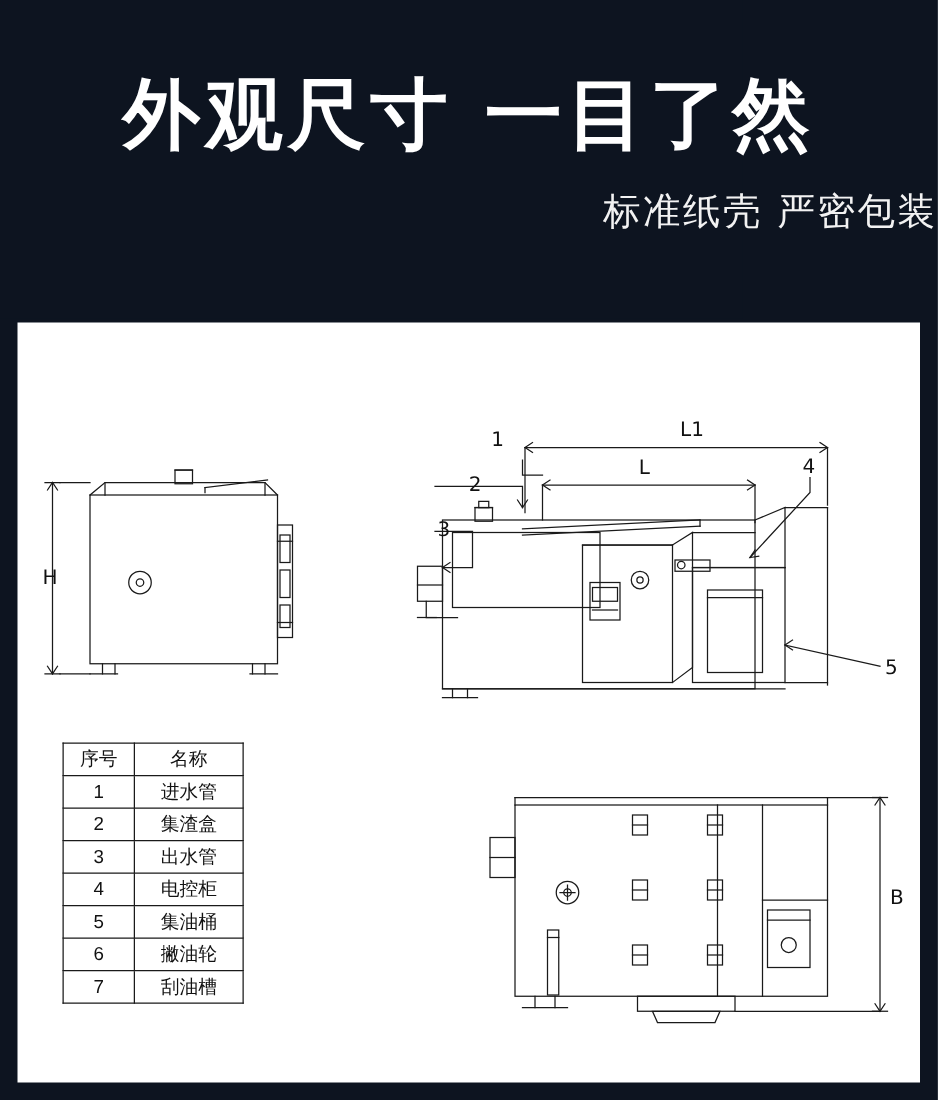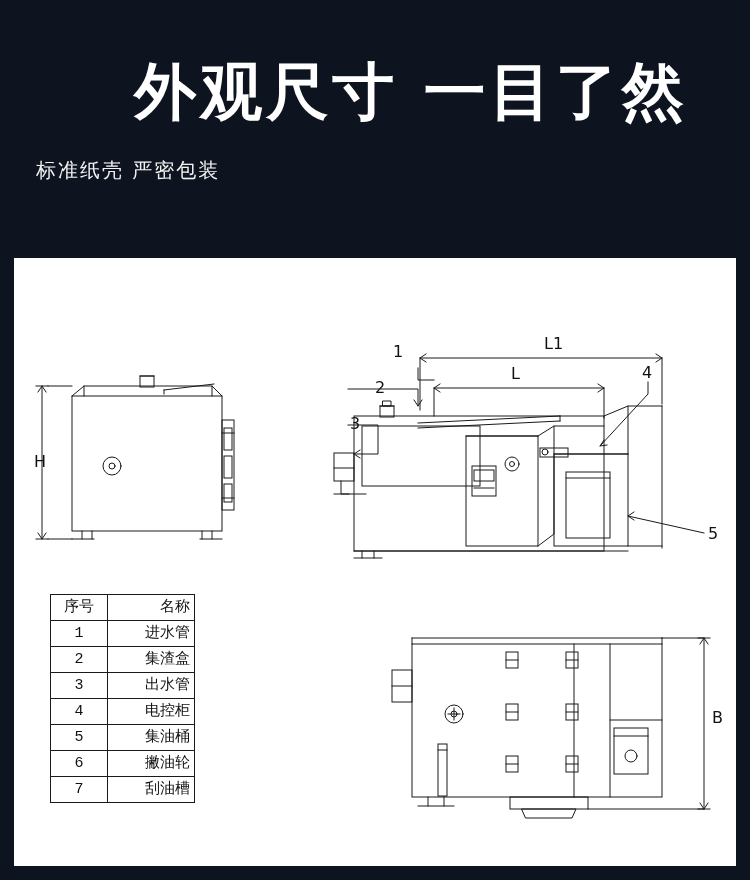--- a/index.html
+++ b/index.html
@@ -21,43 +21,42 @@
     background: #0d1420;
   }
   
   .header {
     position: absolute;
     left: 0;
     top: 0;
     width: 594px;
     height: 255px;
     background: #0d1420;
-    margin-left: 36px;
   }
   .title {
     position: absolute;
     left: 0;
     top: 56px;
     width: 750px;
     text-align: center;
     color: #ffffff;
     font-size: 62px;
     font-weight: bold;
     letter-spacing: 4px;
     line-height: 72px;
     white-space: nowrap;
   }
   .subtitle {
     position: absolute;
     left: 0;
     top: 150px;
     width: 750px;
-    text-align: left;
+    text-align: right;
     color: #f2f2f2;
-    font-size: 20px;
+    font-size: 30px;
     letter-spacing: 2px;
     line-height: 40px;
     white-space: nowrap;
   }
   
   .panel {
     position: absolute;
     left: 14px;
     top: 258px;
     width: 722px;
@@ -70,33 +69,33 @@
     top: 0;
     width: 722px;
     height: 608px;
   }
   
   .legend {
     position: absolute;
     left: 36px;
     top: 336px;
     border-collapse: collapse;
-    font-family: Liberation Mono, monospace;
+    font-family: Liberation Sans, sans-serif;
   }
   .legend td {
     border: 1px solid #1a1a1a;
     height: 25px;
     font-size: 15px;
     color: #111;
     text-align: center;
     padding: 0 4px;
     line-height: 25px;
   }
   .legend td.num { width: 48px; }
-  .legend td.nm  { width: 78px; text-align: right; }
+  .legend td.nm  { width: 78px; }
   .legend tr.head td { font-size: 15px; }
   
   .lbl {
     position: absolute;
     font-size: 15px;
     color: #111;
     font-family: "DejaVu Sans", "Liberation Sans", sans-serif;
     line-height: 15px;
     white-space: nowrap;
   }

